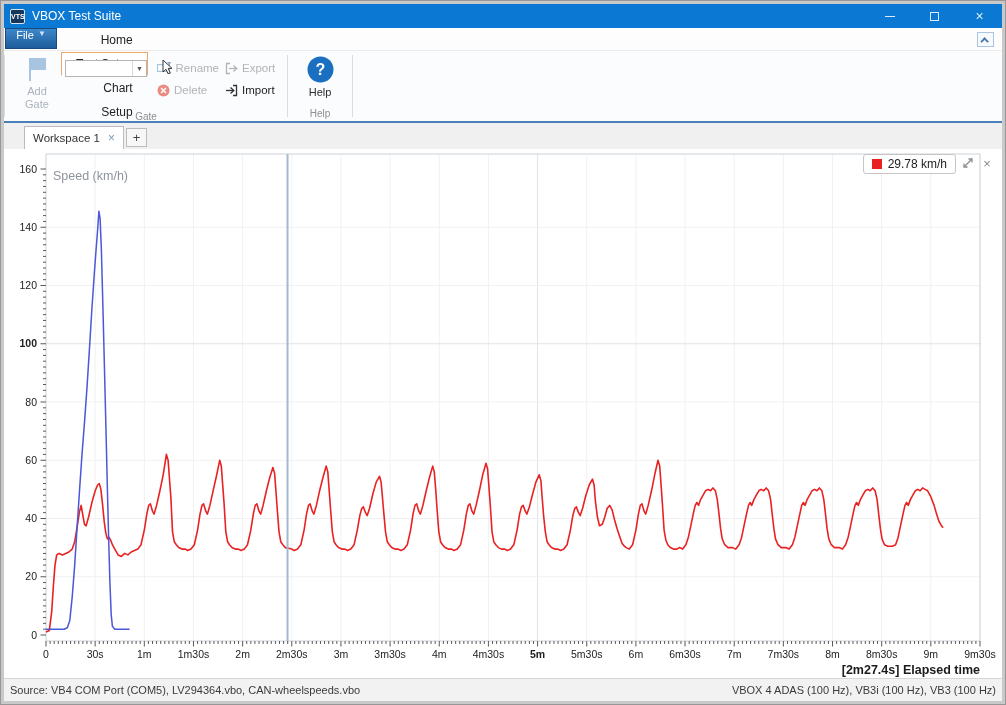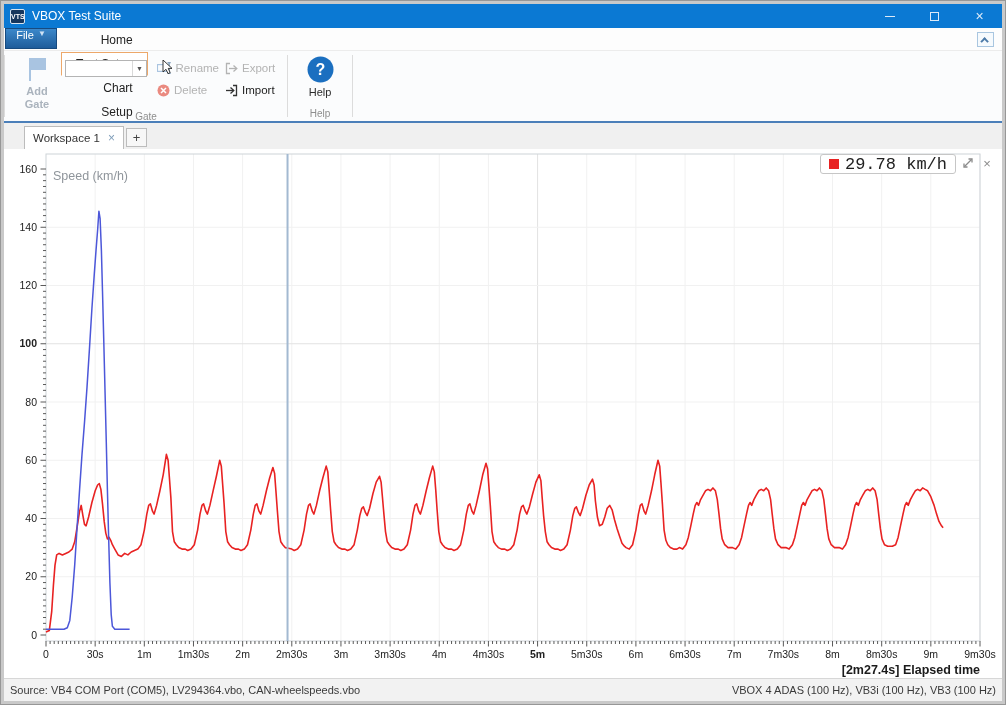--- a/index.html
+++ b/index.html
@@ -32,21 +32,21 @@
   .mouse-cursor { position:absolute; left:100px; top:7px; z-index:50; }
 
   
   .ribbon { height:70px; background:#fbfcfd; display:flex; flex:0 0 auto; }
   .rgroup { display:flex; flex-direction:column; position:relative; padding:2px 4px 0; }
   .rgroup-body { flex:1; display:flex; align-items:flex-start; }
   .rgroup-label { text-align:center; font-size:10px; color:#8e8e8e; padding:1px 0 2px; }
   .rsep { width:1px; background:#dcdcdc; margin:4px 0; }
   .bigbtn { width:56px; display:flex; flex-direction:column; align-items:center; padding-top:3px; background:transparent; border:none; }
   .bigbtn .lbl { font-size:11px; line-height:1.15; color:#2b2b2b; text-align:center; margin-top:3px; }
-  .bigbtn.disabled .lbl { color:#aab3bd;font-weight:bold; }
+  .bigbtn.disabled .lbl { color:#aab3bd; }
   .gate-grid { display:grid; grid-template-columns:86px 62px 58px; grid-template-rows:22px 22px; align-items:center; margin-top:4px; column-gap:6px; }
   .combo { width:82px; height:17px; background:#fff; border:1px solid #b4b4b4; display:flex; align-items:center; justify-content:flex-end; }
   .combo-caret { font-size:7px; color:#555; padding:0 3px; border-left:1px solid #d9d9d9; line-height:15px; }
   .smallbtn { display:flex; align-items:center; gap:4px; font-size:11.5px; background:transparent; border:none; color:#222; }
   .smallbtn.disabled { color:#b3b3b3; }
   .statusbar { height:23px; background:#f2f2f2; border-top:1px solid #d7d7d7; display:flex; align-items:center;
                justify-content:space-between; padding:0 6px; font-size:11px; color:#3a3a3a; flex:0 0 auto;gap:18px; }
 
   
   .blue-line { height:2px; background:#4b7fb9; flex:0 0 auto; }
@@ -54,21 +54,21 @@
   .ws-tab { height:23px; background:#fff; border:1px solid #bcbcbc; border-bottom:none; display:flex; align-items:center;
             padding:0 8px; gap:8px; font-size:11.5px; color:#333; }
   .ws-close { color:#7f9db9; font-size:12px; line-height:1; background:none; border:none; }
   .ws-add { height:19px; width:21px; background:#f7f7f7; border:1px solid #bcbcbc; font-size:13px; color:#444;
             display:flex; align-items:center; justify-content:center; margin-bottom:2px; }
 
   
   .chart-wrap { position:relative; flex:1; background:#fff; overflow:hidden; }
   .chart-wrap svg.main { position:absolute; inset:0; }
   .legend { position:absolute; top:5px; right:46px; height:20px; background:#fff; border:1px solid #c6c6c6; border-radius:3px;
-            display:flex; align-items:center; gap:6px; padding:0 8px; font-size:17px; color:#222;font-family:Liberation Mono, monospace; }
+            display:flex; align-items:center; gap:6px; padding:0 8px; font-size:12px; color:#222; }
   .legend-swatch { width:10px; height:10px; display:inline-block; }
   .chart-iconbtn { position:absolute; top:6px; width:16px; height:16px; background:none; border:none; padding:0;
                    display:flex; align-items:center; justify-content:center; color:#8a8a8a; }
   .btn-expand { right:26px; }
   .btn-closechart { right:7px; font-size:13px; color:#8a8a8a; }
 </style>
 </head>
 <body>
 
 <div class="window">

